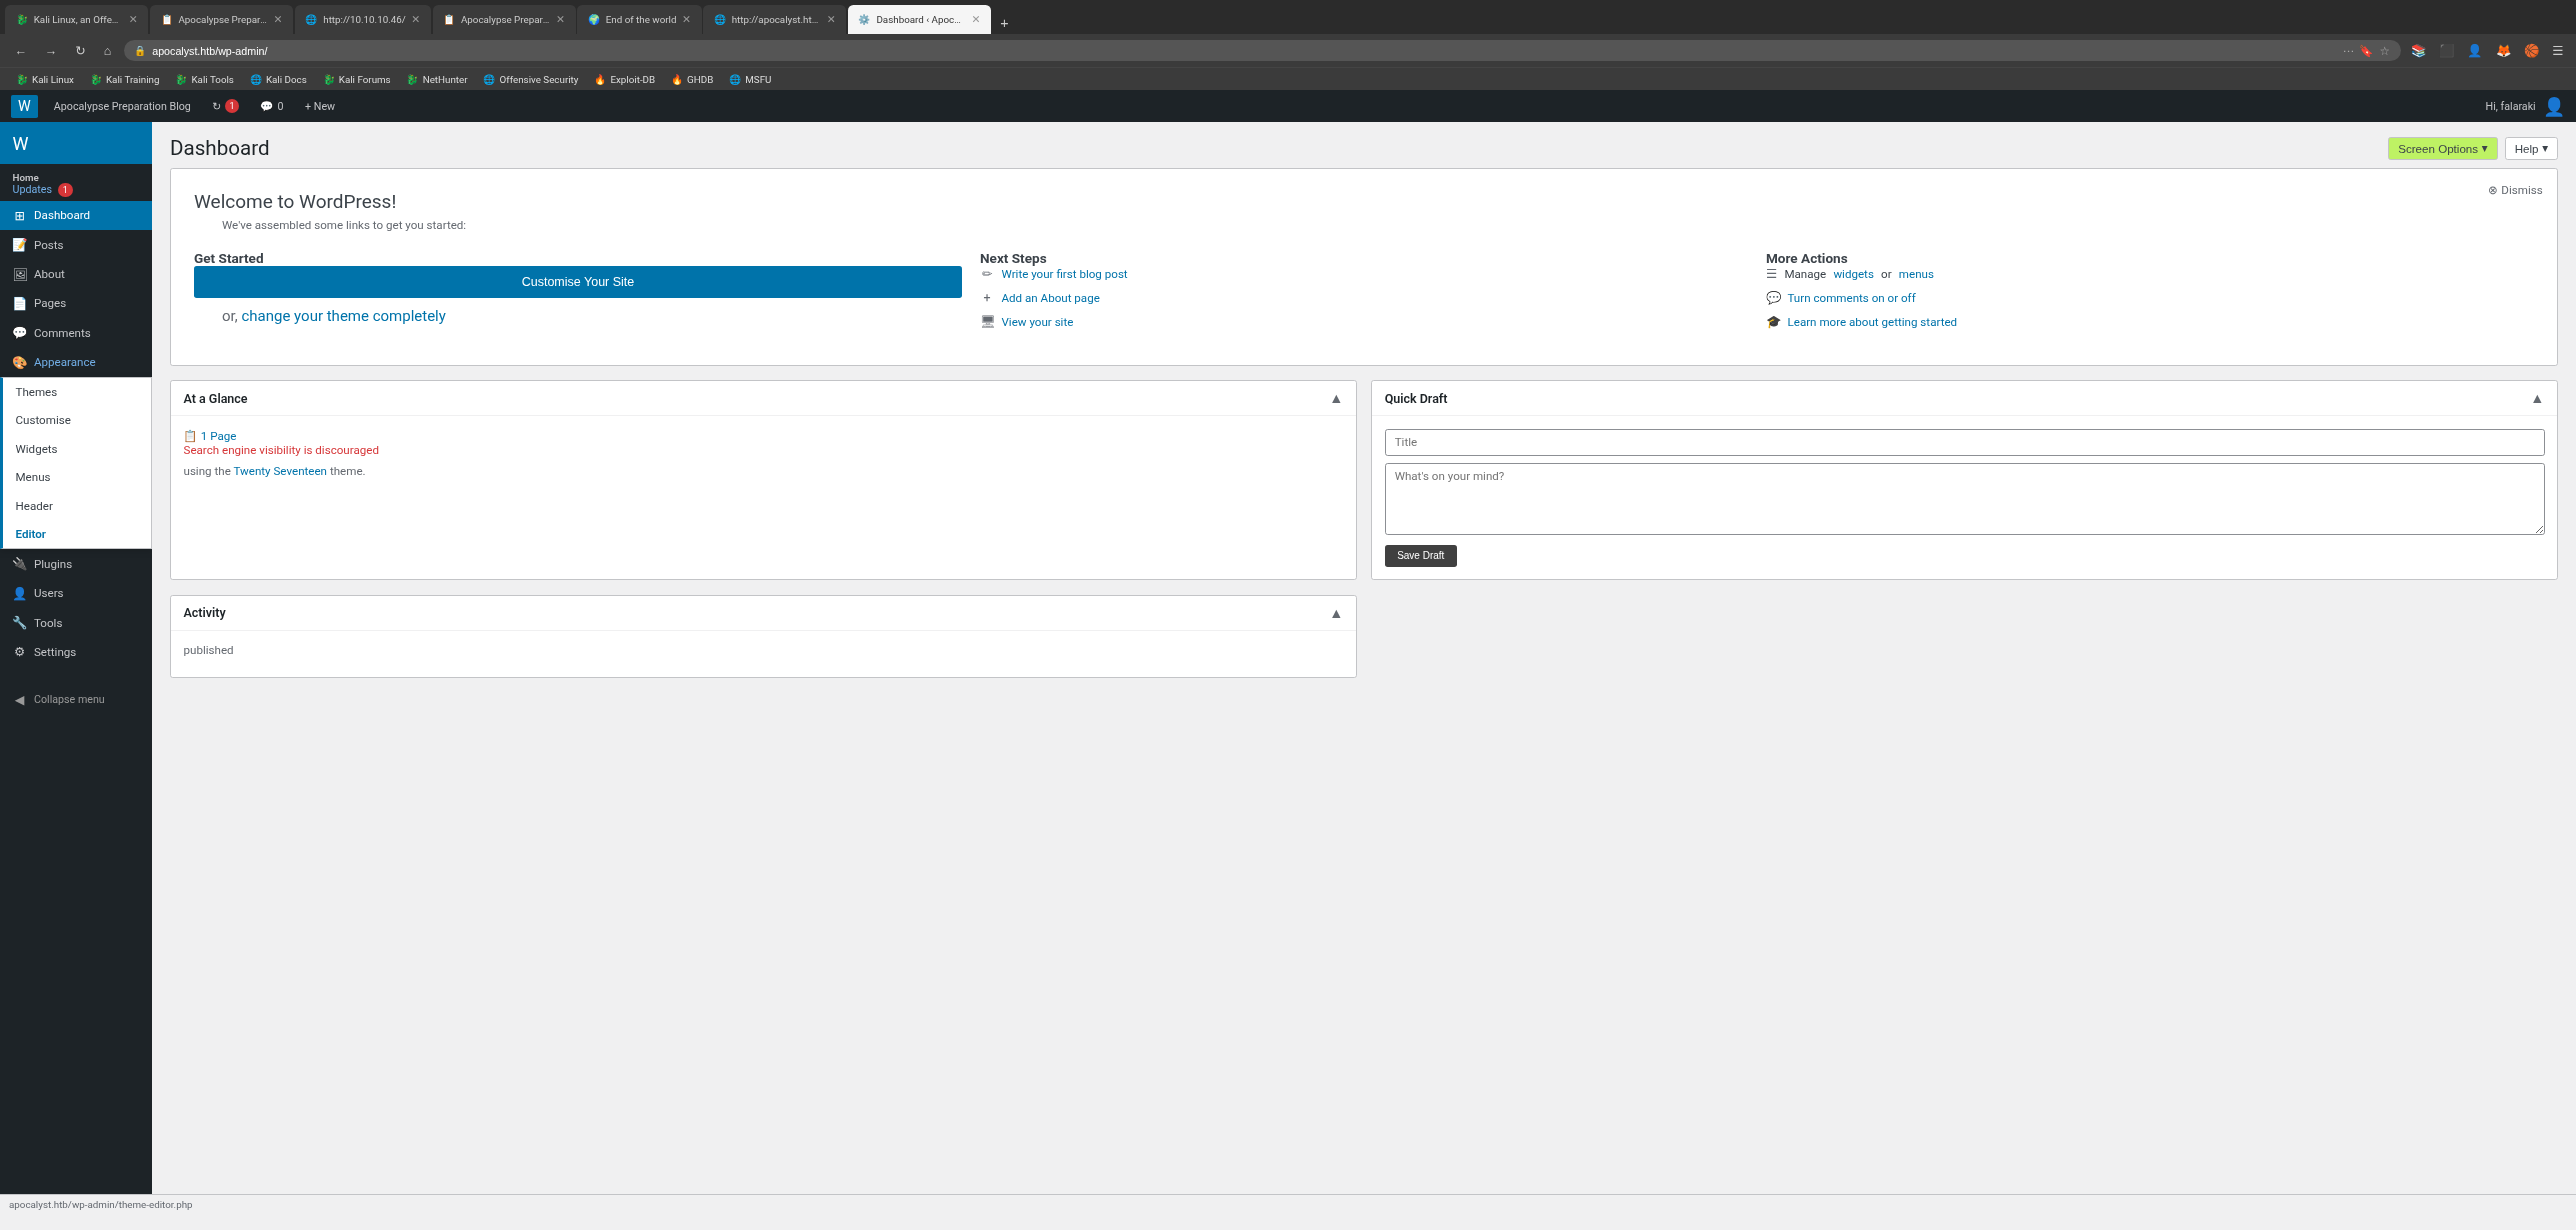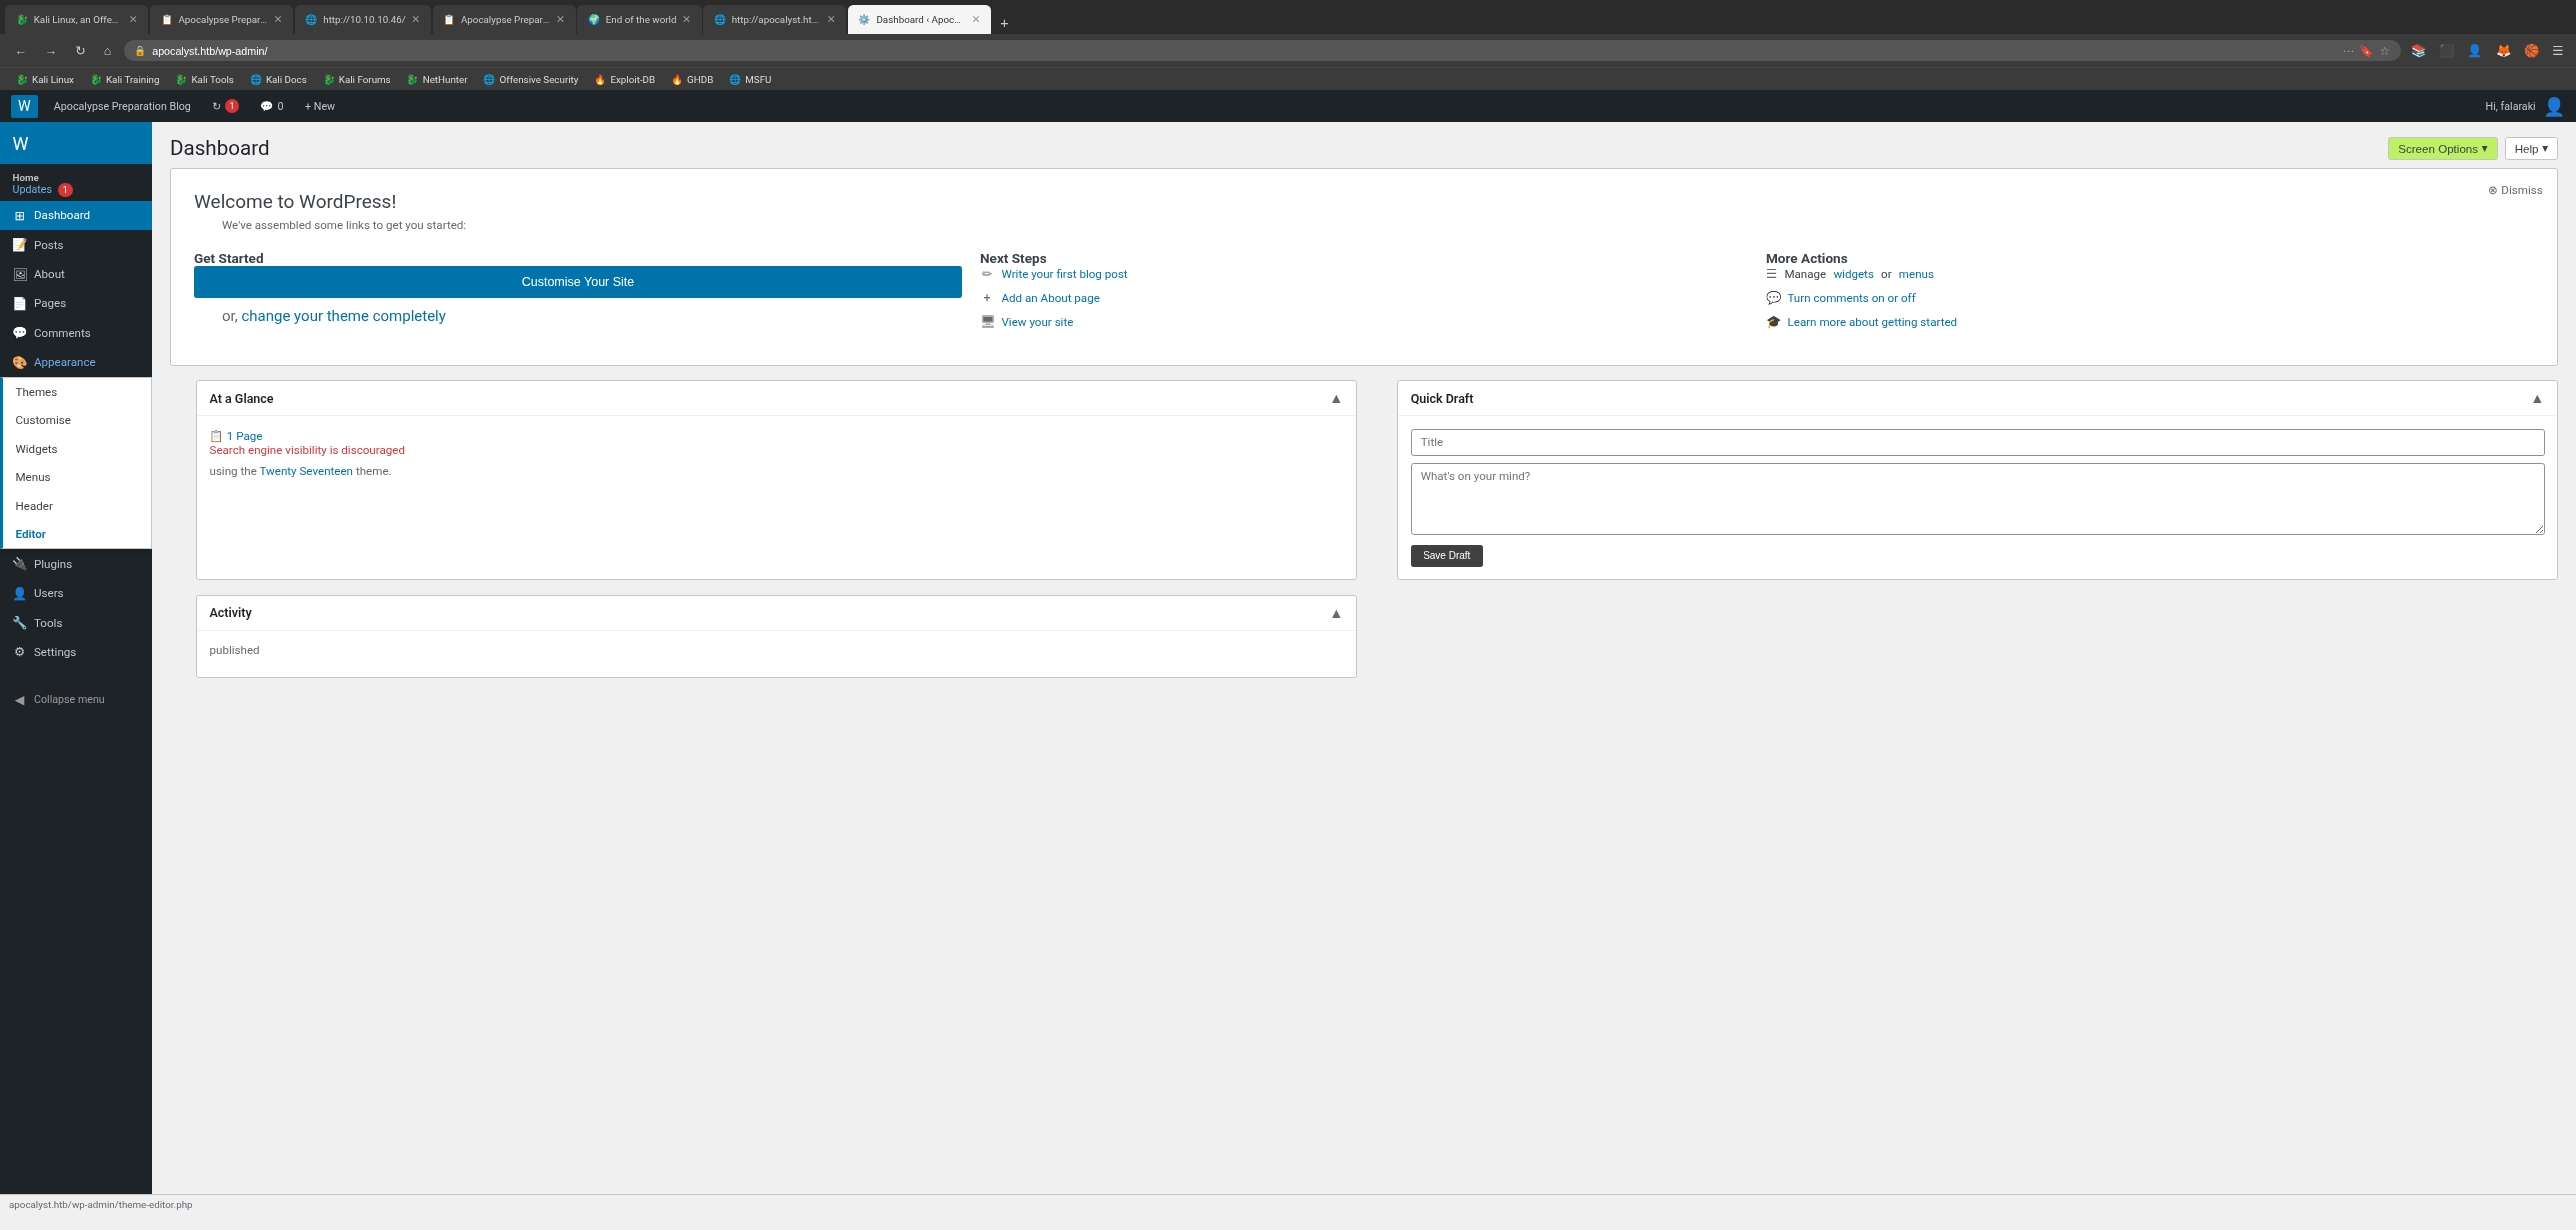--- a/index.html
+++ b/index.html
@@ -66,21 +66,21 @@
 
     .welcome-columns { display: grid; grid-template-columns: 1fr 1fr 1fr; gap: 18px; }
     .get-started-btn { background: #0073aa; color: #fff; border: none; padding: 9px 18px; font-size: 12.5px; cursor: pointer; border-radius: 2.7px; display: block; width: 100%; text-align: center; margin-bottom: 9px; }
     .or-link { font-size: 15px; color: #646970; }
     .or-link a { color: #0073aa; text-decoration: none; }
     .welcome-link { display: flex; align-items: center; gap: 7.2px; margin-bottom: 9px; color: #0073aa; cursor: pointer; font-size: 11.6px; text-decoration: none; }
     .welcome-link-icon { color: #646970; font-size: 12.5px; width: 14.3px; text-align: center; }
 
     
     .dashboard-panels { display: grid; grid-template-columns: 1fr 1fr; gap: 14.3px; padding: 0 18px 18px; }
-    .panel { background: #fff; border: 0.9px solid #c3c4c7; border-radius: 2.7px; margin-left: 26px; }
+    .panel { background: #fff; border: 0.9px solid #c3c4c7; border-radius: 2.7px; }
     .panel-header { display: flex; align-items: center; justify-content: space-between; padding: 9px 12.5px; border-bottom: 0.9px solid #f0f0f1; }
     .panel-title { font-size: 12.5px; font-weight: 600; color: #1d2327; }
     .panel-toggle { background: none; border: none; cursor: pointer; color: #646970; font-size: 14.3px; }
     .panel-body { padding: 12.5px; }
     .panel-link { color: #0073aa; text-decoration: none; font-size: 11.6px; }
     .panel-text { color: #646970; font-size: 11.6px; margin-bottom: 7.2px; }
 
     
     .quick-draft input, .quick-draft textarea { width: 100%; border: 0.9px solid #8c8f94; border-radius: 2.7px; padding: 5.4px 9px; font-size: 11.6px; margin-bottom: 7.2px; font-family: inherit; }
     .quick-draft textarea { height: 72px; resize: vertical; }

